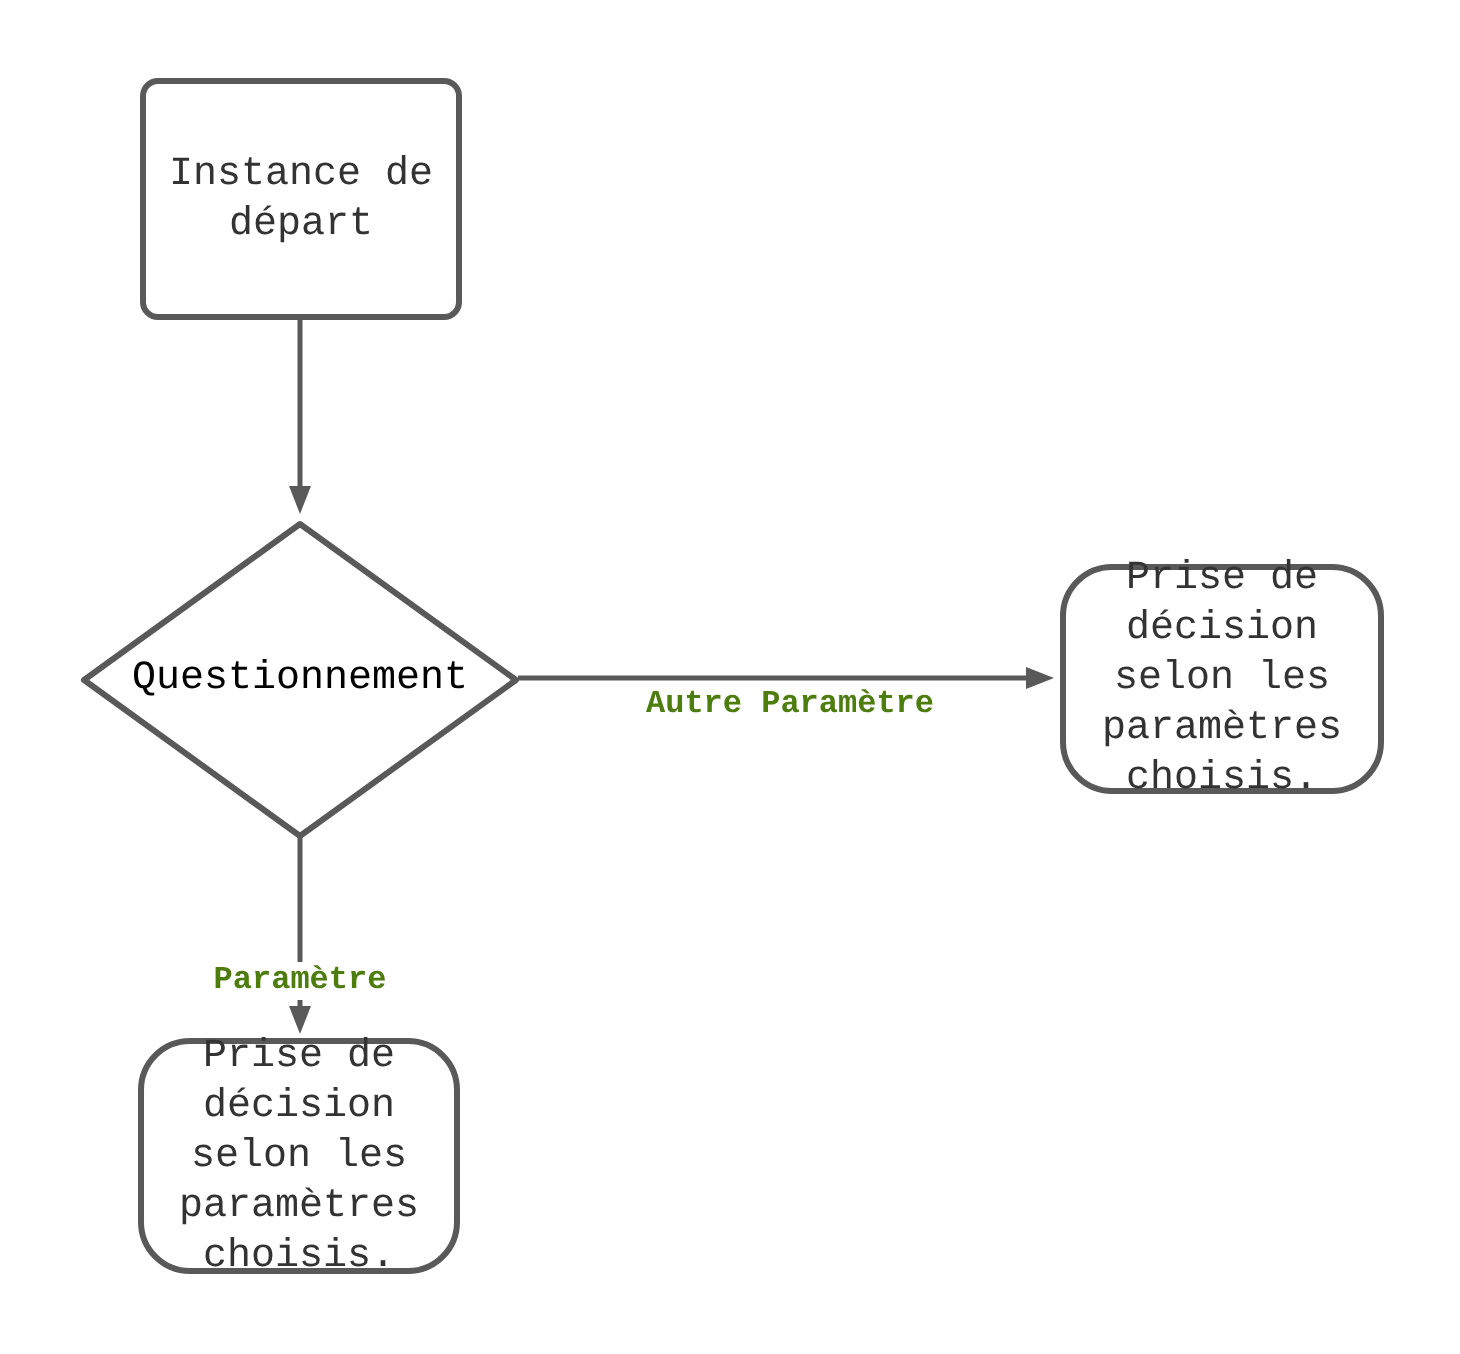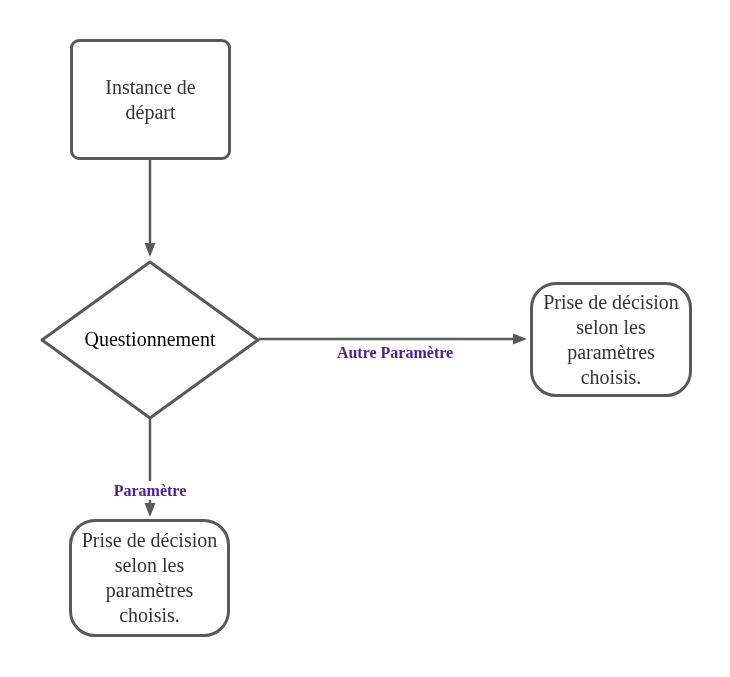--- a/index.html
+++ b/index.html
@@ -1,21 +1,21 @@
 <!DOCTYPE html>
 <html><head>
 <meta charset="utf-8">
 <style>
   html, body { margin: 0; padding: 0; background: #ffffff; }
   .canvas {
     position: relative;
     width: 730px;
     height: 677px;
     background: #ffffff;
-    font-family: Liberation Serif, serif;
+    font-family: Liberation Mono, monospace;
     color: #333333;
     overflow: hidden;
   }
   .connector-layer {
     position: absolute;
     left: 0; top: 0;
     width: 730px; height: 677px;
   }
   .node {
     position: absolute;
@@ -55,21 +55,21 @@
     text-align: center;
     font-size: 20px;
     line-height: 1.25;
     color: #000000;
   }
   .edge-label {
     position: absolute;
     font-size: 16px;
     font-weight: bold;
     line-height: 1.2;
-    color: #4c1d95;
+    color: #4d7c0f;
     text-align: center;
   }
   .edge-label--autre {
     left: 315px; top: 343px;
     width: 160px;
   }
   .edge-label--param {
     left: 100px; top: 481px;
     width: 100px;
     background: #ffffff;

